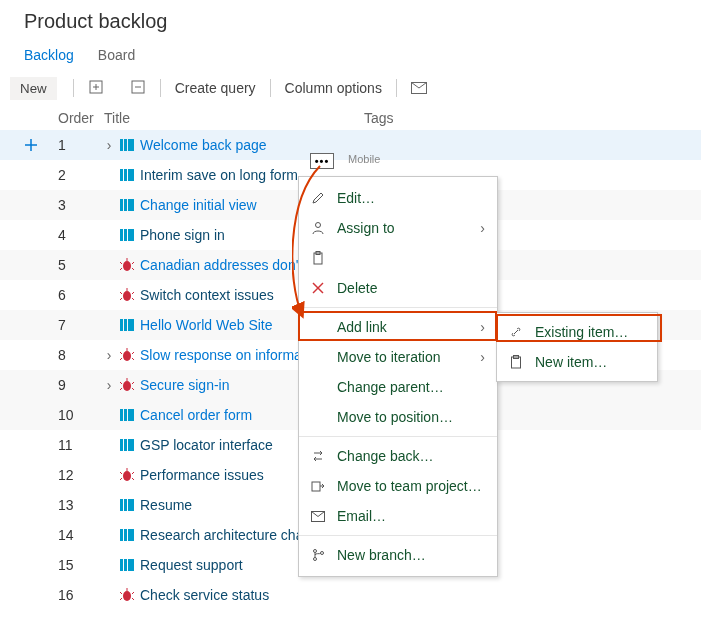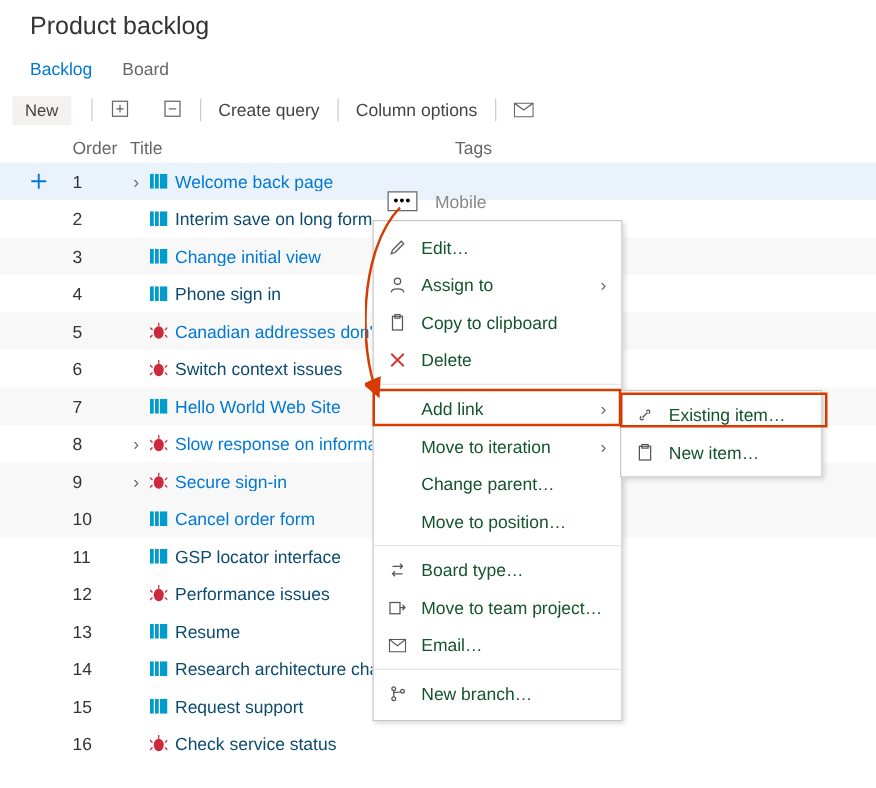--- a/index.html
+++ b/index.html
@@ -72,21 +72,21 @@
   .more {
     position:absolute;
     left: 310px;
     top: 153px;
     border:1px solid #666;
     width:24px; height:16px;
     display:flex; align-items:center; justify-content:center;
     background:#fff; color:#000; cursor:pointer;
     font-weight:bold; letter-spacing:1px; font-size:11px;
   }
-  .tag-mobile { position:absolute; left:348px; top:153px; color:#888; font-size:14px;}
+  .tag-mobile { position:absolute; left:348px; top:153px; color:#888; font-size:11px;}
   .menu {
     position:absolute;
     left: 298px; top: 176px;
     width: 200px;
     background:#fff;
     border:1px solid #c8c8c8;
     box-shadow: 2px 2px 4px rgba(0,0,0,0.15);
     padding: 6px 0;
   }
   .menu-item {
@@ -490,21 +490,20 @@
     <span class="m-label">Assign to</span>
     <span class="m-chevron">›</span>
   </div>
   <div class="menu-item">
     <span class="m-icon">
         <svg width="14" height="14" viewBox="0 0 14 14">
           <rect x="3" y="2" width="8" height="11" fill="none" stroke="#555"></rect>
           <rect x="5" y="0.5" width="4" height="3" fill="none" stroke="#555"></rect>
         </svg>
       </span>
-    <span class="m-label">Copy to clipboard</span>
   </div>
   <div class="menu-item">
     <span class="m-icon">
         <svg width="14" height="14" viewBox="0 0 14 14">
           <line x1="2" y1="2" x2="12" y2="12" stroke="#d13438" stroke-width="1.5"></line>
           <line x1="12" y1="2" x2="2" y2="12" stroke="#d13438" stroke-width="1.5"></line>
         </svg>
       </span>
     <span class="m-label">Delete</span>
   </div>
@@ -527,21 +526,21 @@
     <span class="m-icon"></span>
     <span class="m-label">Move to position…</span>
   </div>
   <div class="menu-sep"></div>
   <div class="menu-item">
     <span class="m-icon">
         <svg width="14" height="14" viewBox="0 0 14 14">
           <path d="M3 4 L11 4 M9 2 L11 4 L9 6 M11 10 L3 10 M5 8 L3 10 L5 12" fill="none" stroke="#555"></path>
         </svg>
       </span>
-    <span class="m-label">Board type…</span>
+    <span class="m-label">Change back…</span>
   </div>
   <div class="menu-item">
     <span class="m-icon">
         <svg width="14" height="14" viewBox="0 0 14 14">
           <rect x="1" y="3" width="8" height="9" fill="none" stroke="#555"></rect>
           <path d="M9 7 L13 7 M11 5 L13 7 L11 9" fill="none" stroke="#555"></path>
         </svg>
       </span>
     <span class="m-label">Move to team project…</span>
   </div>

